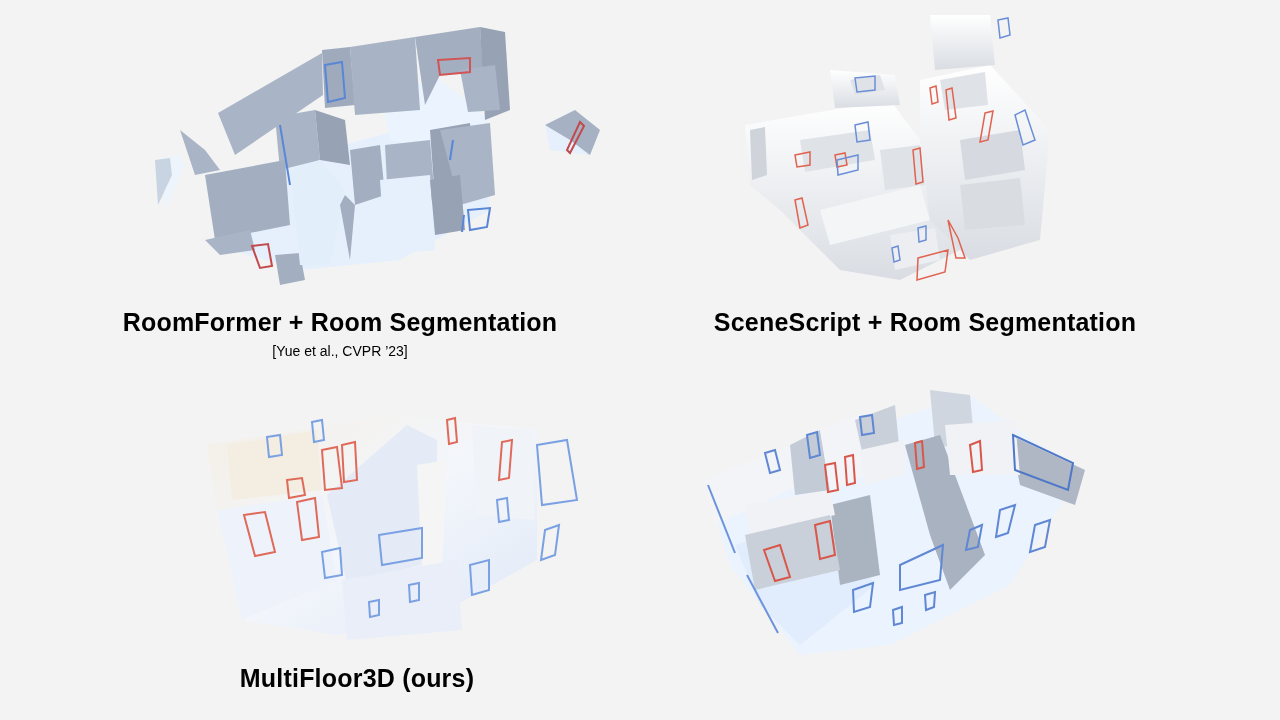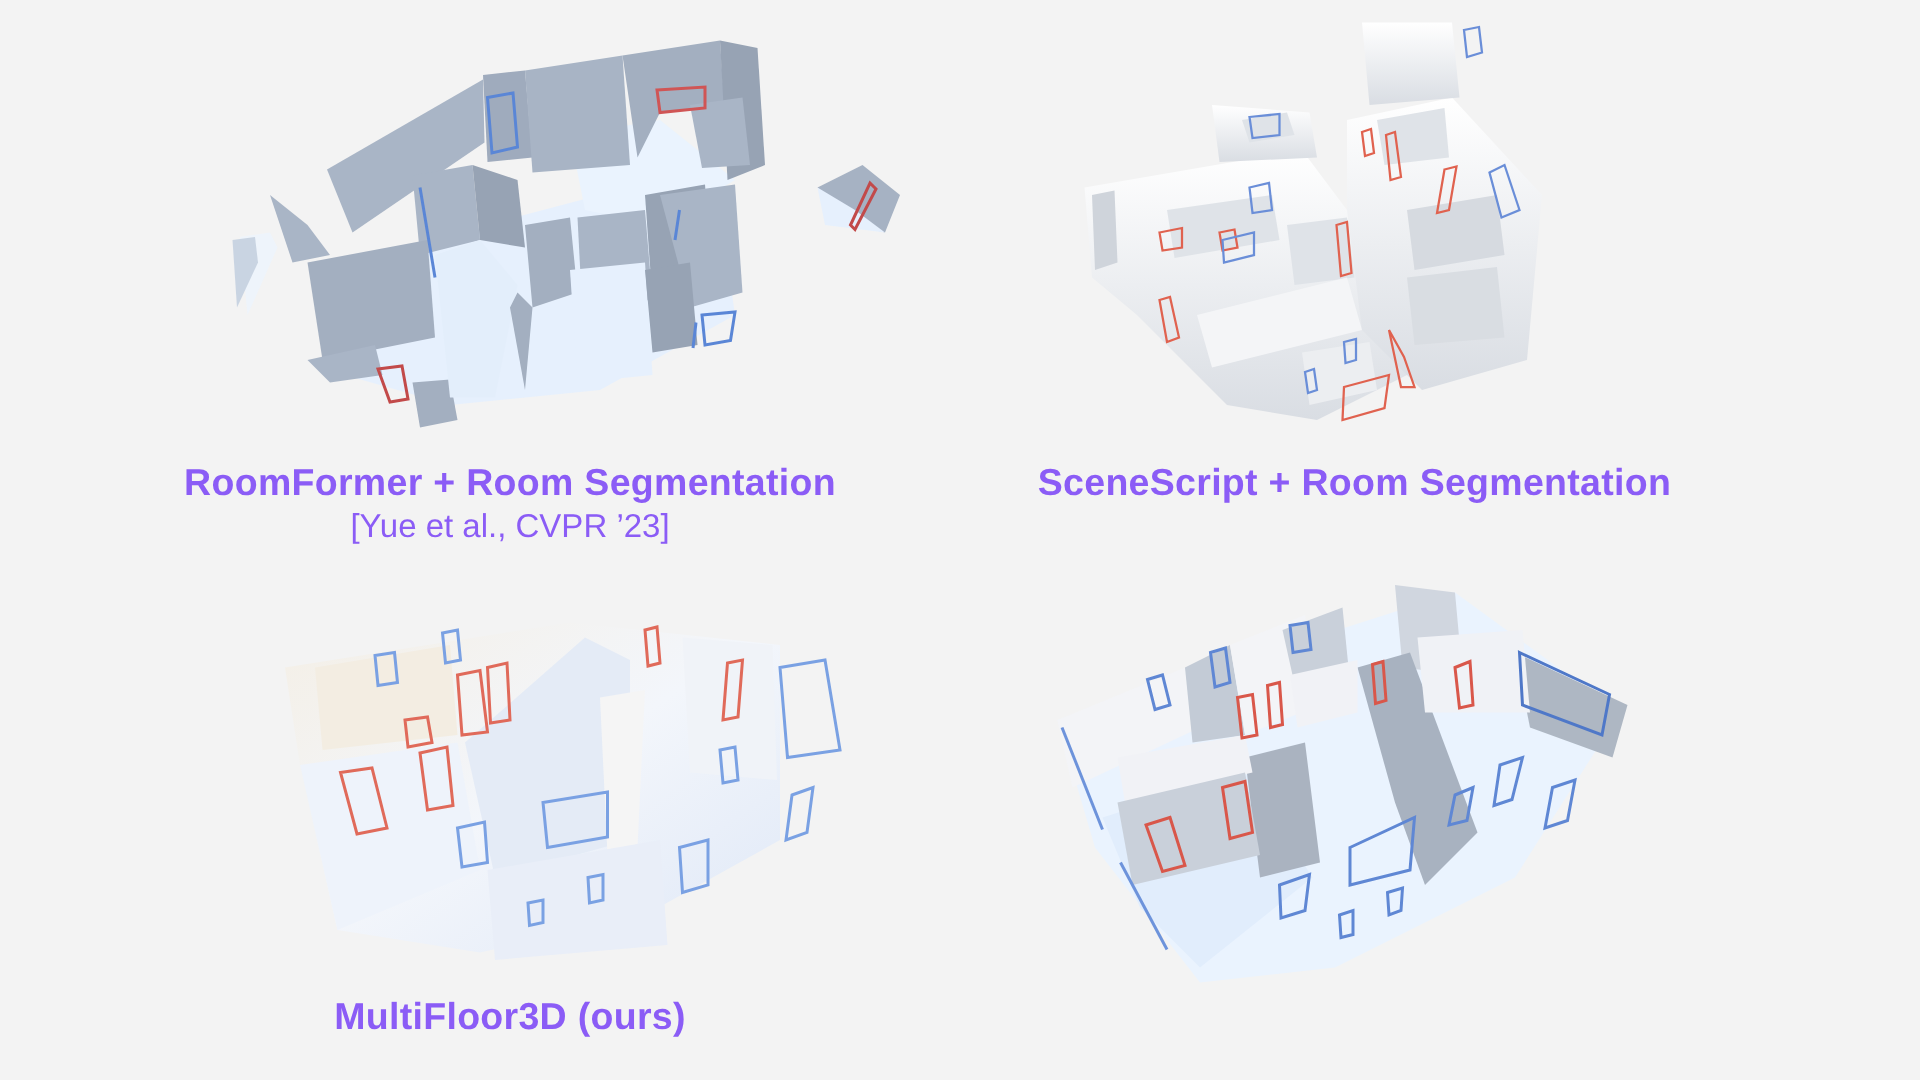--- a/index.html
+++ b/index.html
@@ -5,28 +5,28 @@
   html, body { margin: 0; padding: 0; }
   body {
     width: 1280px; height: 720px; overflow: hidden;
     background: #f3f3f3;
     font-family: "Liberation Sans", "DejaVu Sans", sans-serif;
     position: relative;
   }
   .panel { position: absolute; }
   .render { position: absolute; }
   .caption {
-    position: absolute; text-align: center; color: #8b5cf6;
+    position: absolute; text-align: center; color: #000000;
     white-space: nowrap;
   }
   .caption .title {
     font-weight: bold; font-size: 25px; letter-spacing: 0.2px; line-height: 30px;
   }
   .caption .cite {
-    font-size: 22px; line-height: 28px; text-align: center;
+    font-size: 14px; line-height: 28px; text-align: center;
   }
   svg { display: block; }
 </style>
 </head>
 <body>
 
 <div class="panel" style="left:0;top:0;width:640px;height:370px;">
   <svg class="render" style="left:150px;top:10px;" width="470" height="290" viewBox="0 0 470 290">
 
     <polygon points="60,170 250,120 330,130 340,200 250,250 150,260 80,240" fill="#e6f0fd"></polygon>
@@ -70,21 +70,21 @@
     <polygon points="395,115 425,100 450,120 440,145 420,140" fill="#a6b2c3"></polygon>
     <polygon points="395,115 420,130 440,145 400,140" fill="#e6f0fd"></polygon>
     <polygon points="430,112 434,116 420,143 417,140" fill="none" stroke="#c24a4a" stroke-width="2"></polygon>
   </svg>
   <div class="caption" style="left:40px;top:307px;width:600px;">
     <div class="title">RoomFormer + Room Segmentation</div>
     <div class="cite">[Yue et al., CVPR ’23]</div>
   </div>
 </div>
 
-<div class="panel" style="left:618px;top:0;width:640px;height:370px;">
+<div class="panel" style="left:640px;top:0;width:640px;height:370px;">
   <svg class="render" style="left:80px;top:10px;" width="360" height="290" viewBox="0 0 360 290">
     <defs>
       <linearGradient id="wg" x1="0" y1="0" x2="0" y2="1">
         <stop offset="0" stop-color="#ffffff"></stop>
         <stop offset="1" stop-color="#d9dde3"></stop>
       </linearGradient>
     </defs>
 
     <polygon points="25,115 170,90 200,130 230,150 240,240 180,270 120,260 60,200 30,175" fill="url(#wg)"></polygon>
     <polygon points="200,70 270,55 330,120 320,230 250,250 210,210 200,130" fill="url(#wg)"></polygon>
@@ -117,21 +117,21 @@
     <polygon points="295,105 305,100 315,130 303,135" fill="none" stroke="#6a8ed8" stroke-width="1.5"></polygon>
     <polygon points="172,238 178,236 180,250 174,252" fill="none" stroke="#6a8ed8" stroke-width="1.5"></polygon>
     <polygon points="198,218 206,216 206,230 199,232" fill="none" stroke="#6a8ed8" stroke-width="1.5"></polygon>
     <polygon points="278,10 288,8 290,25 280,28" fill="none" stroke="#6a8ed8" stroke-width="1.5"></polygon>
   </svg>
   <div class="caption" style="left:-15px;top:307px;width:600px;">
     <div class="title">SceneScript + Room Segmentation</div>
   </div>
 </div>
 
-<div class="panel" style="left:0;top:370px;width:640px;height:350px;">
+<div class="panel" style="left:17px;top:370px;width:640px;height:350px;">
   <svg class="render" style="left:180px;top:10px;" width="400" height="270" viewBox="0 0 400 270">
     <defs>
       <linearGradient id="mf" x1="0" y1="0" x2="1" y2="1">
         <stop offset="0" stop-color="#f4efe6"></stop>
         <stop offset="0.5" stop-color="#f3f6fb"></stop>
         <stop offset="1" stop-color="#dfe8f7"></stop>
       </linearGradient>
     </defs>
     <polygon points="10,65 200,35 340,50 340,180 250,230 140,255 45,240 20,130" fill="url(#mf)"></polygon>
     <polygon points="20,130 125,115 140,200 45,240" fill="#eef3fb"></polygon>

